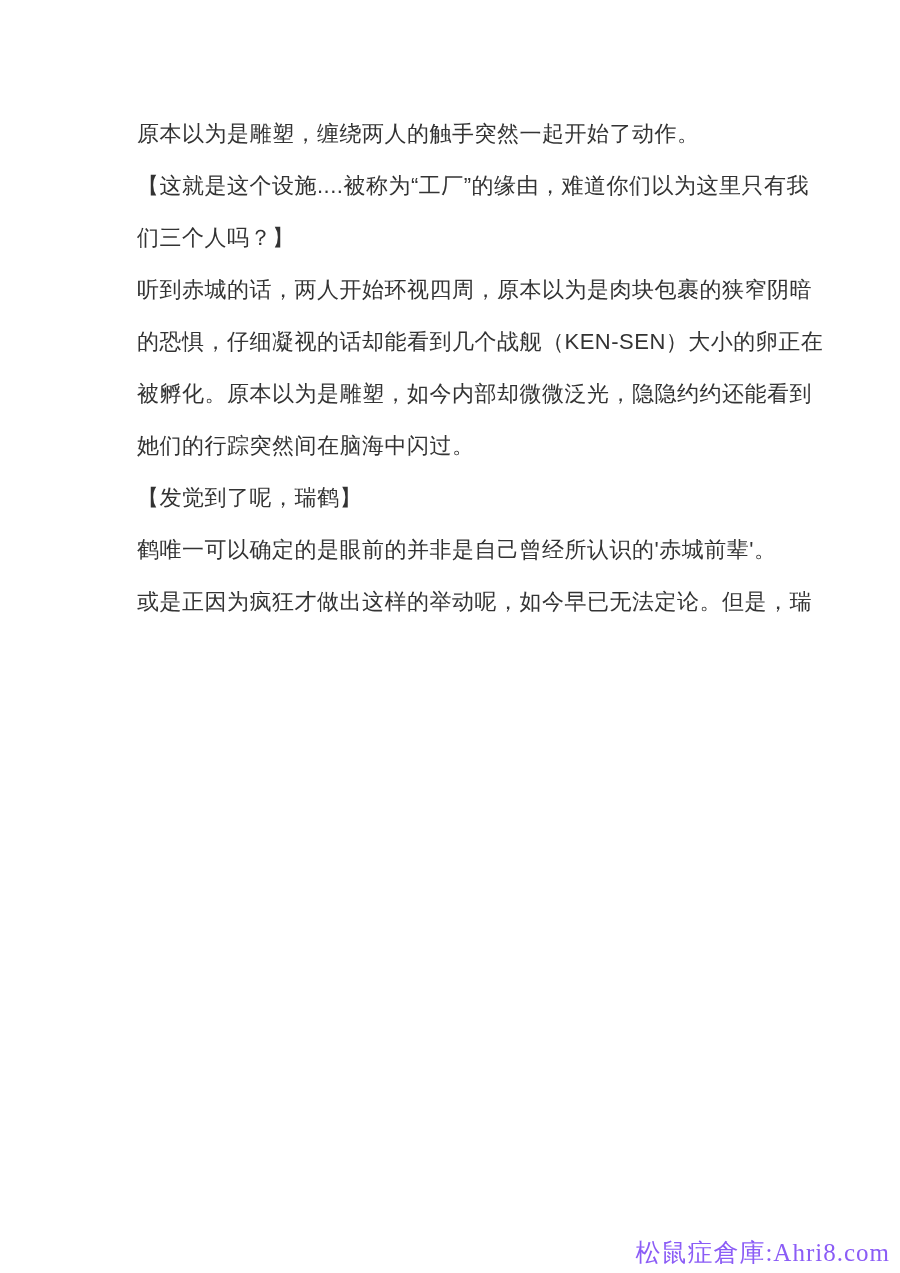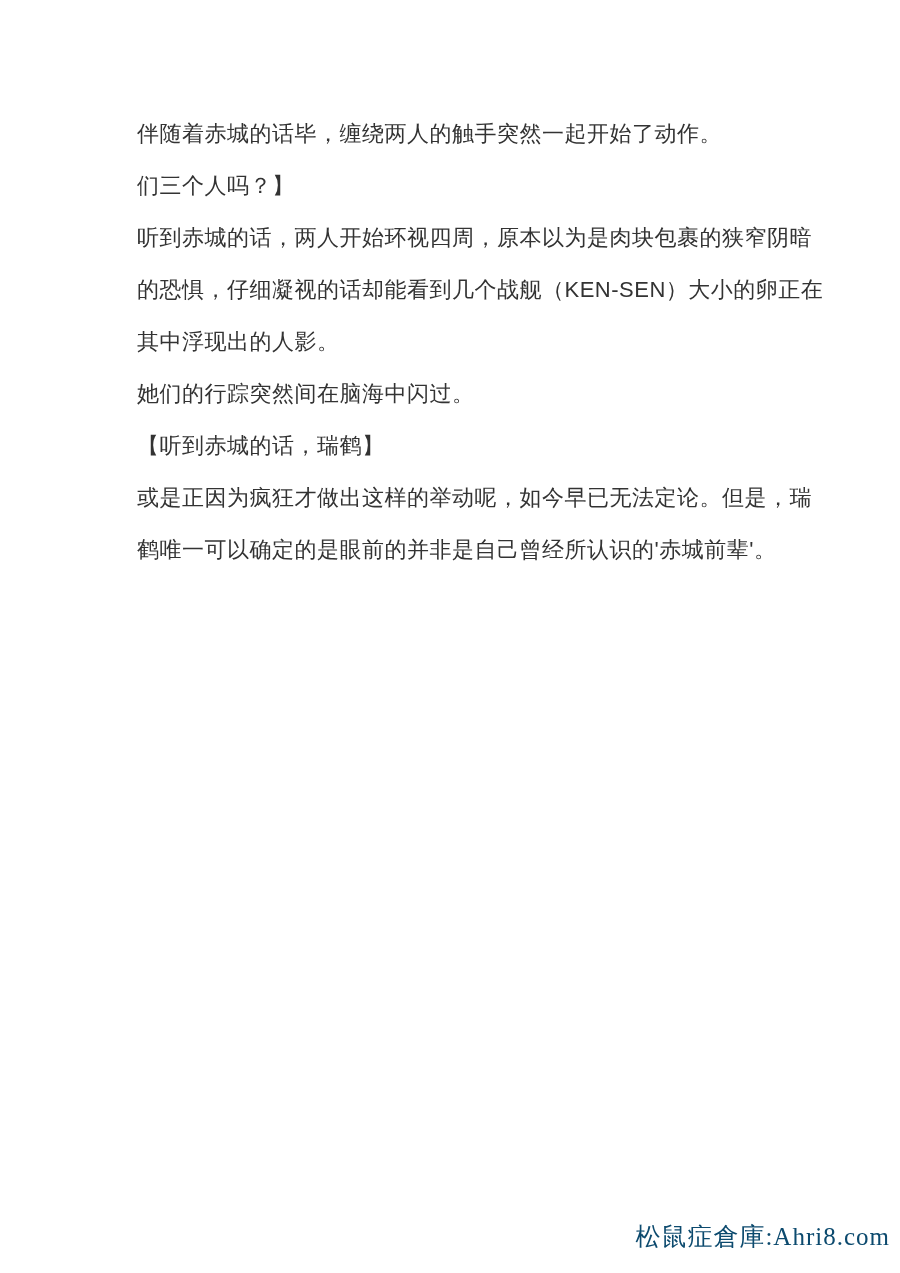--- a/index.html
+++ b/index.html
@@ -32,40 +32,41 @@
   .text-line {
     margin: 0;
     padding: 0;
     height: 52px;
     white-space: nowrap;
     font-weight: 500;
   }
   .watermark {
     position: absolute;
     right: 10px;
-    bottom: 22px;
+    bottom: 6px;
     font-family: "Liberation Serif", "DejaVu Serif", serif;
     font-size: 25px;
     line-height: 28px;
-    color: #0c4a6e;
+    color: #8b5cf6;
     letter-spacing: 1px;
   }
 </style>
 </head>
 <body>
 
 <div class="page">
 
   <main class="text-block">
-      <p class="text-line">伴随着赤城的话毕，缠绕两人的触手突然一起开始了动作。</p>
+      <p class="text-line">原本以为是雕塑，缠绕两人的触手突然一起开始了动作。</p>
+      <p class="text-line">【这就是这个设施....被称为“工厂”的缘由，难道你们以为这里只有我</p>
       <p class="text-line">们三个人吗？】</p>
       <p class="text-line">听到赤城的话，两人开始环视四周，原本以为是肉块包裹的狭窄阴暗</p>
       <p class="text-line">的恐惧，仔细凝视的话却能看到几个战舰（KEN-SEN）大小的卵正在</p>
-      <p class="text-line">其中浮现出的人影。</p>
+      <p class="text-line">被孵化。原本以为是雕塑，如今内部却微微泛光，隐隐约约还能看到</p>
       <p class="text-line">她们的行踪突然间在脑海中闪过。</p>
-      <p class="text-line">【听到赤城的话，瑞鹤】</p>
+      <p class="text-line">【发觉到了呢，瑞鹤】</p>
+      <p class="text-line">鹤唯一可以确定的是眼前的并非是自己曾经所认识的'赤城前辈'。</p>
       <p class="text-line">或是正因为疯狂才做出这样的举动呢，如今早已无法定论。但是，瑞</p>
-      <p class="text-line">鹤唯一可以确定的是眼前的并非是自己曾经所认识的'赤城前辈'。</p>
     </main>
 
   <div class="watermark">松鼠症倉庫:Ahri8.com</div>
 
 </div>
 
 </body></html>

